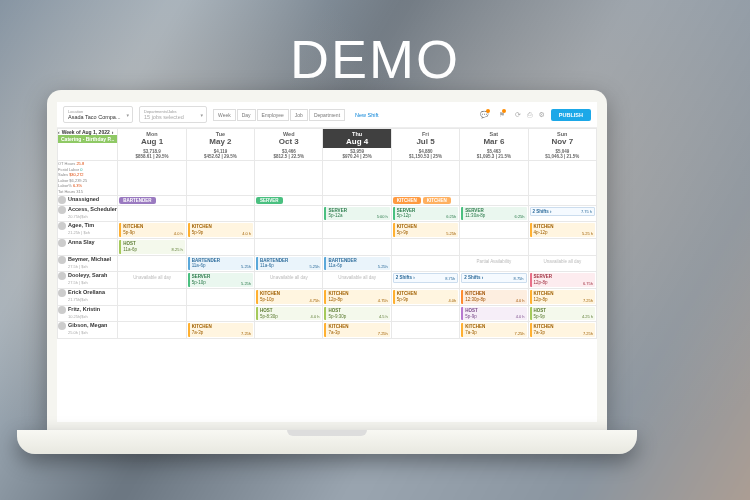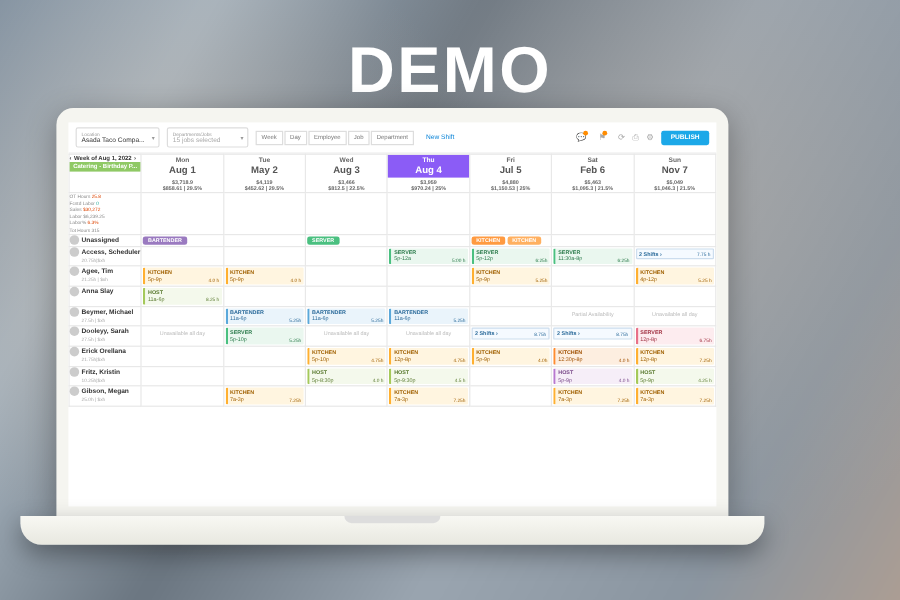--- a/index.html
+++ b/index.html
@@ -1,19 +1,19 @@
 <!DOCTYPE html>
 <html><head>
 <meta charset="utf-8">
 <style>
 *{box-sizing:border-box;margin:0;padding:0;font-family:Arial,Helvetica,sans-serif}
 body{width:750px;height:500px;overflow:hidden;position:relative;background:#888}
 .bg{position:absolute;inset:0;background:linear-gradient(120deg,#7a8a9a 0%,#a8b5c0 20%,#6a7580 40%,#9aa5b0 60%,#8a95a0 80%,#b5a090 100%);filter:blur(8px);transform:scale(1.1)}
 .bgov{position:absolute;inset:0;background:radial-gradient(circle at 20% 40%,rgba(200,180,160,.4),transparent 40%),radial-gradient(circle at 75% 35%,rgba(180,170,160,.5),transparent 45%)}
-.hero{position:absolute;top:28px;left:0;right:0;text-align:center;font-size:54px;font-weight:700;color:#fff;letter-spacing:2px}
+.hero{position:absolute;top:28px;left:0;right:0;text-align:center;font-size:54px;font-weight:400;color:#fff;letter-spacing:2px}
 .laptop{position:absolute;left:50%;top:90px;transform:translateX(-50%);width:656px}
 .screen-frame{width:560px;height:340px;background:#f5f5f0;border-radius:14px 14px 0 0;padding:12px 10px 8px 10px;box-shadow:0 6px 25px rgba(0,0,0,.3)}
 .screen{width:100%;height:100%;background:#fff;overflow:hidden;font-size:5.5px;color:#333}
 .base{width:620px;height:24px;background:linear-gradient(#f8f8f3,#e8e8e0);margin-left:-30px;border-radius:0 0 18px 18px;box-shadow:0 8px 20px rgba(0,0,0,.35)}
 .base:before{content:"";display:block;width:80px;height:6px;background:#ddd;border-radius:0 0 6px 6px;margin:0 auto}
 
 .tbar{display:flex;align-items:center;padding:4px 6px;gap:6px;border-bottom:1px solid #eee}
 .sel{border:1px solid #ddd;border-radius:2px;padding:2px 4px;position:relative;min-width:70px}
 .sel .lbl{font-size:4px;color:#999}
 .sel .val{font-size:5.5px;color:#333}
@@ -27,21 +27,21 @@
 
 .grid{width:100%;border-collapse:collapse;table-layout:fixed}
 .grid th,.grid td{border:1px solid #e8e8e8;vertical-align:top;padding:0}
 .grid .wkcol{width:60px}
 .grid .dcol{width:68px}
 .wkhdr{font-size:5px;padding:2px 3px;text-align:left}
 .wkhdr .nav{display:flex;align-items:center;gap:2px}
 .daytop{text-align:center;padding:2px 0}
 .daytop .dn{font-size:5.5px;color:#666}
 .daytop .dd{font-size:8px;color:#555}
-.daytop.active{background:#8b5cf6;color:#fff}
+.daytop.active{background:#404040;color:#fff}
 .daytop.active .dn,.daytop.active .dd{color:#fff}
 .daytot{font-size:4.5px;color:#666;text-align:center;padding:1px 0}
 .leftcell{padding:2px 3px}
 .stats{font-size:4px;color:#888;line-height:1.4}
 .stats .r{color:#d40}
 .stats .g{color:#2a9}
 .ecell{padding:2px 3px}
 .ecell .av{width:8px;height:8px;border-radius:50%;background:#ccc;display:inline-block;vertical-align:middle;margin-right:2px}
 .ecell .nm{font-size:5.5px;color:#333;font-weight:bold}
 .ecell .sub{font-size:4px;color:#aaa;margin-left:10px}
@@ -128,42 +128,42 @@
               <th>
                 <div class="daytop">
                   <div class="dn">Tue</div>
                   <div class="dd">May 2</div>
                 </div>
                 <div class="daytot">$4,119<br>$452.62 | 29.5%</div>
               </th>
               <th>
                 <div class="daytop">
                   <div class="dn">Wed</div>
-                  <div class="dd">Aug 3</div>
+                  <div class="dd">Oct 3</div>
                 </div>
                 <div class="daytot">$3,466<br>$812.5 | 22.5%</div>
               </th>
               <th>
                 <div class="daytop active">
                   <div class="dn">Thu</div>
                   <div class="dd">Aug 4</div>
                 </div>
                 <div class="daytot">$3,959<br>$970.24 | 25%</div>
               </th>
               <th>
                 <div class="daytop">
                   <div class="dn">Fri</div>
                   <div class="dd">Jul 5</div>
                 </div>
                 <div class="daytot">$4,880<br>$1,150.53 | 25%</div>
               </th>
               <th>
                 <div class="daytop">
                   <div class="dn">Sat</div>
-                  <div class="dd">Feb 6</div>
+                  <div class="dd">Mar 6</div>
                 </div>
                 <div class="daytot">$5,463<br>$1,095.3 | 21.5%</div>
               </th>
               <th>
                 <div class="daytop">
                   <div class="dn">Sun</div>
                   <div class="dd">Nov 7</div>
                 </div>
                 <div class="daytot">$5,049<br>$1,046.3 | 21.5%</div>
               </th>

